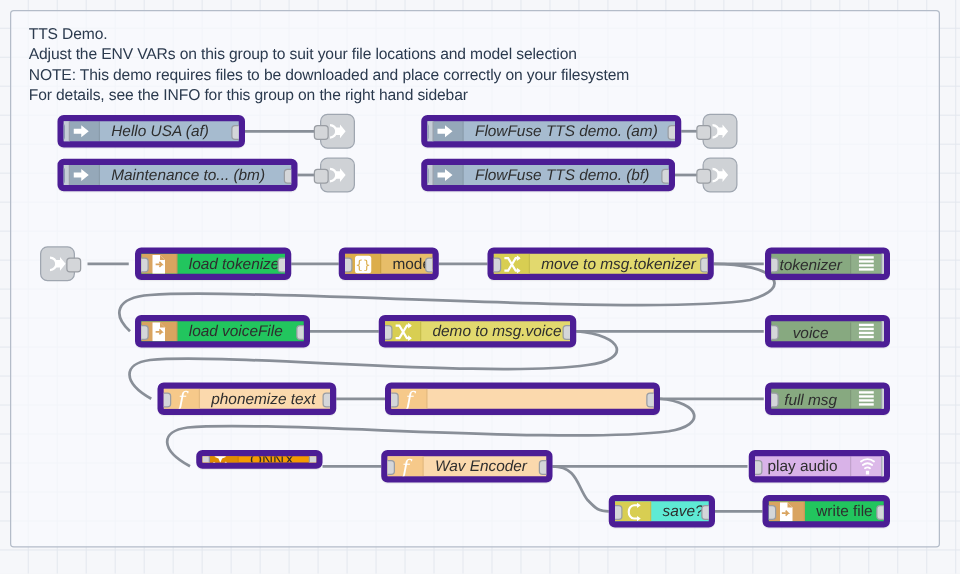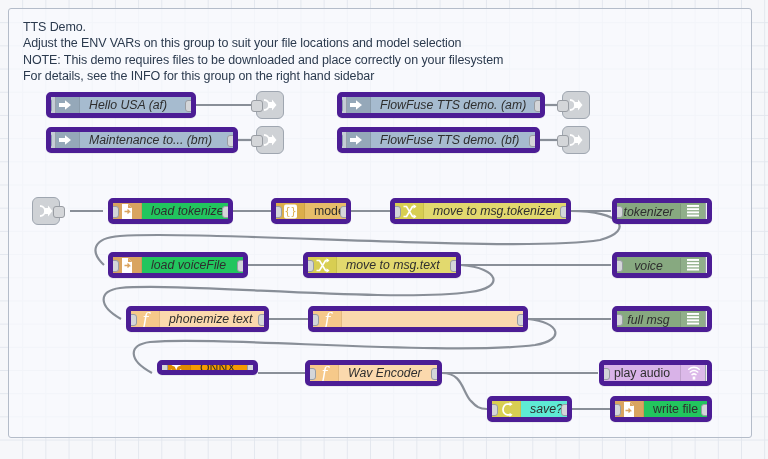--- a/index.html
+++ b/index.html
@@ -321,21 +321,21 @@
 </div>
 
 <div class="node n-change" style="left:303px;top:252px;width:158px;height:26px;">
   <div class="port in"></div>
   <div class="ico">
     <svg width="17" height="17" viewBox="0 0 17 17">
         <path d="M2.5 3.5h3l6 10h3 M2.5 13.5h3l6-10h3" stroke="#fff" stroke-width="1.7" fill="none"></path>
         <path d="M12.5 1.2l3 2.3-3 2.3z M12.5 11.2l3 2.3-3 2.3z" fill="#fff"></path>
       </svg>
   </div>
-  <div class="lbl">move to msg.text</div>
+  <div class="lbl">demo to msg.voice</div>
   <div class="port out"></div>
 </div>
 
 <div class="node n-debug" style="left:612px;top:252px;width:100px;height:26px;">
   <div class="port in"></div>
   <div class="lbl center">voice</div>
   <div class="debugico">
     <svg width="14" height="15" viewBox="0 0 14 15">
         <g fill="#fff">
           <rect y="1" width="12" height="1.9"></rect>

